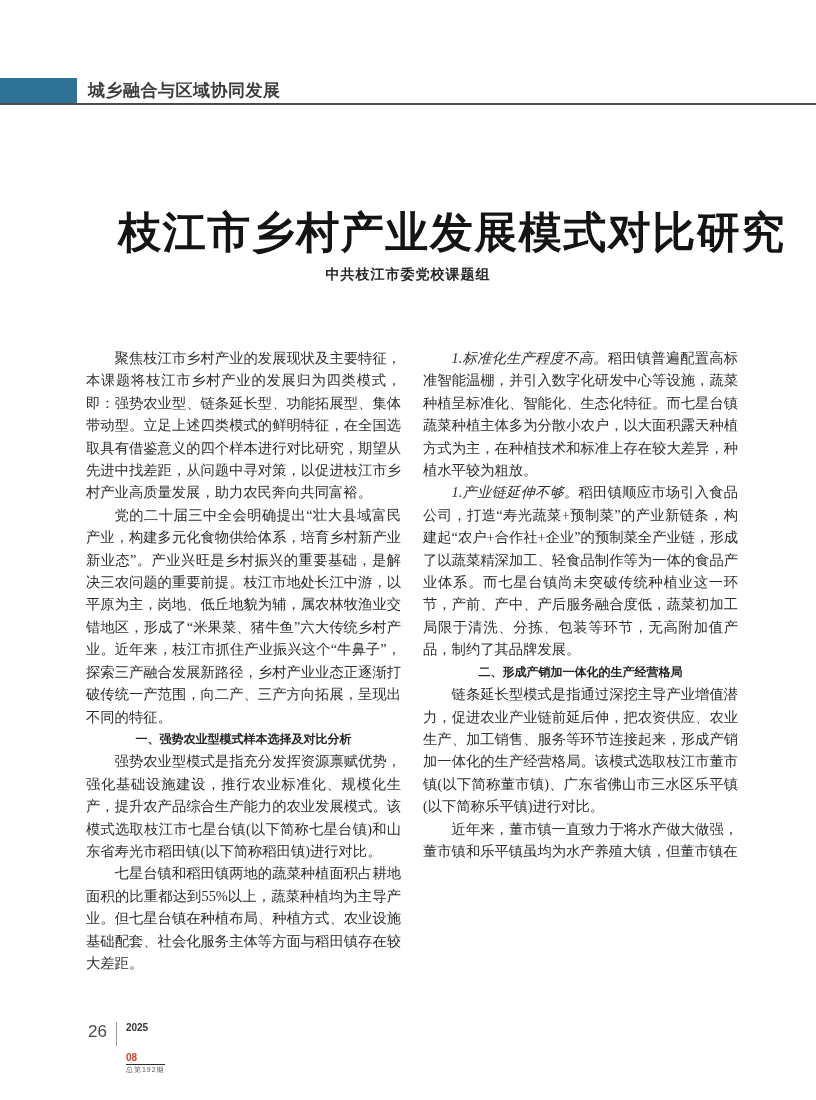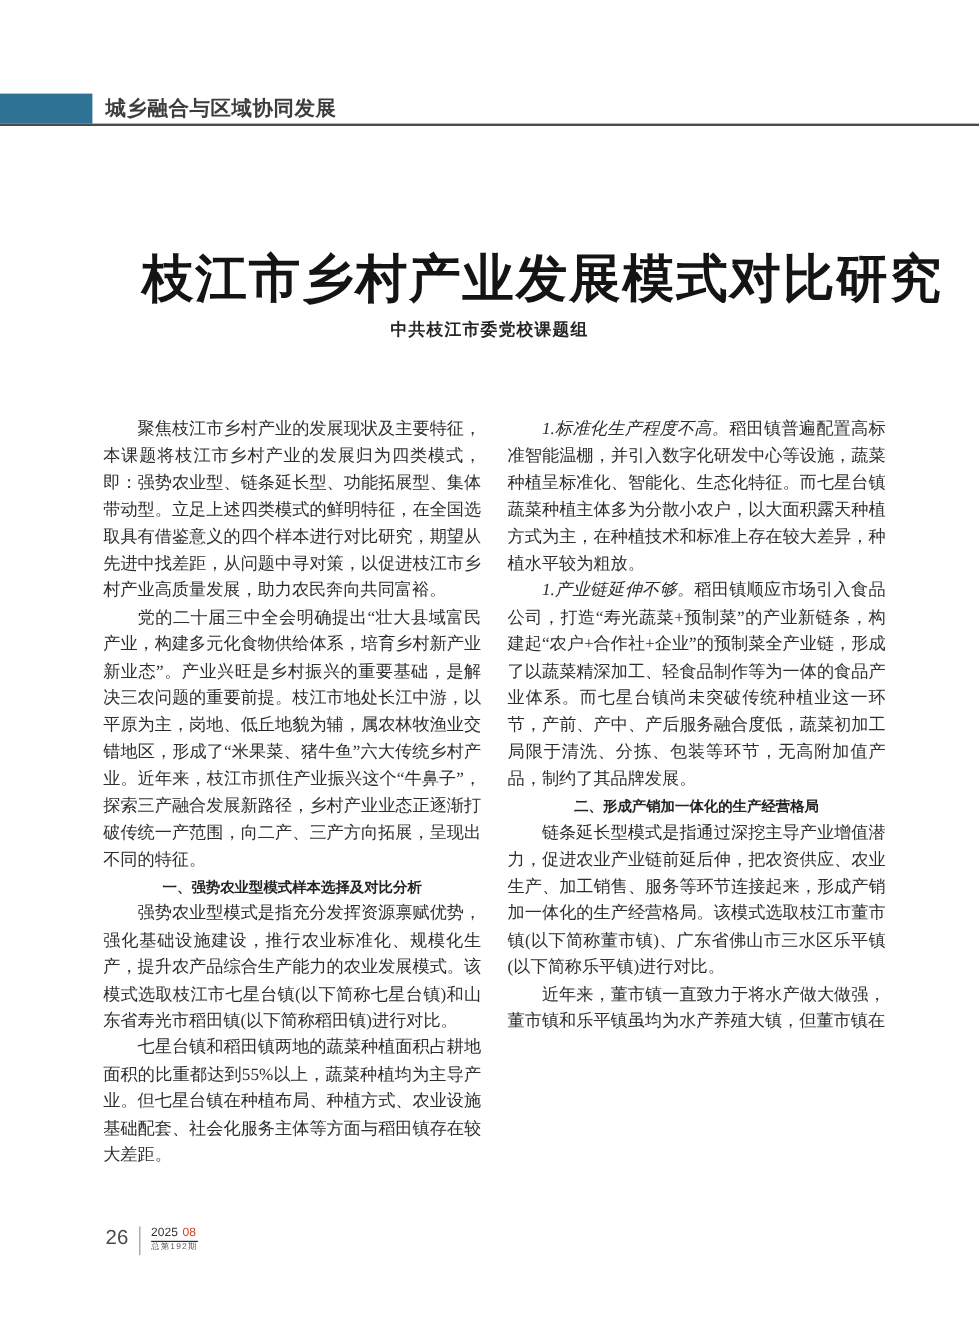--- a/index.html
+++ b/index.html
@@ -52,24 +52,24 @@
     position:absolute; left:88px; top:1022px;
     display:flex; 
   }
   .page-num {
     font-family:"Liberation Sans", sans-serif;
     font-size:17px; color:#4a4a4a;
   }
   .footer-divider { width:1px; height:24px; background:#9a9a9a; margin:0 9px; }
   .issue-block { display:flex; flex-direction:column; }
   .issue-top {
-    display:flex; gap:4px; align-items:baseline;
+    display:flex; gap:19px; align-items:baseline;
     border-bottom:1.5px solid #2b2b2b; padding-bottom:1px;
-    font-family:"Liberation Sans", sans-serif; font-weight:normal;
-    font-size:10px; color:#333333; line-height:11px;
+    font-family:"Liberation Sans", sans-serif; font-weight:bold;
+    font-size:10px; color:#333333; line-height:11px;flex-direction:column;
   }
   .issue-no { color:#d03c22; }
   .issue-total {
     font-family:"Liberation Sans", sans-serif;
     font-size:7px; color:#555555; letter-spacing:1px; margin-top:1px;
     line-height:8px;
   }
 </style>
 </head>
 <body>

